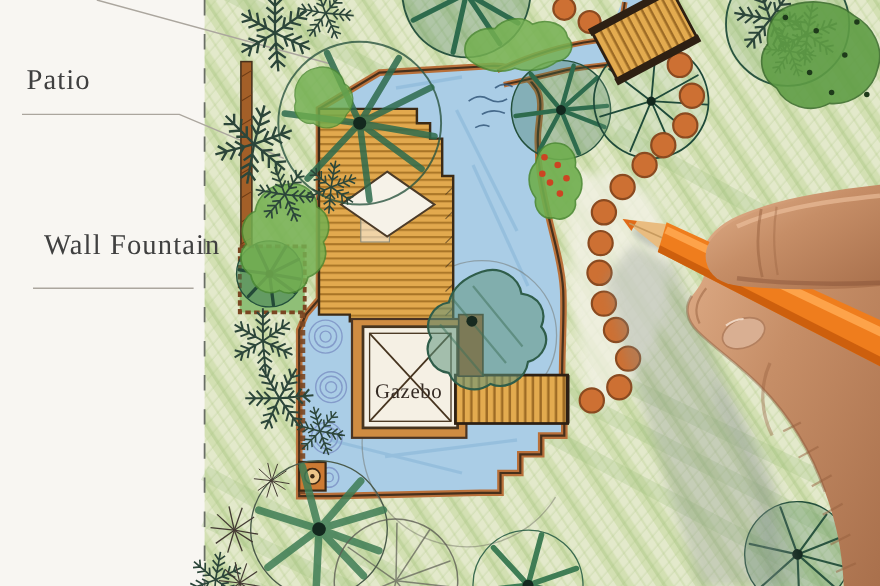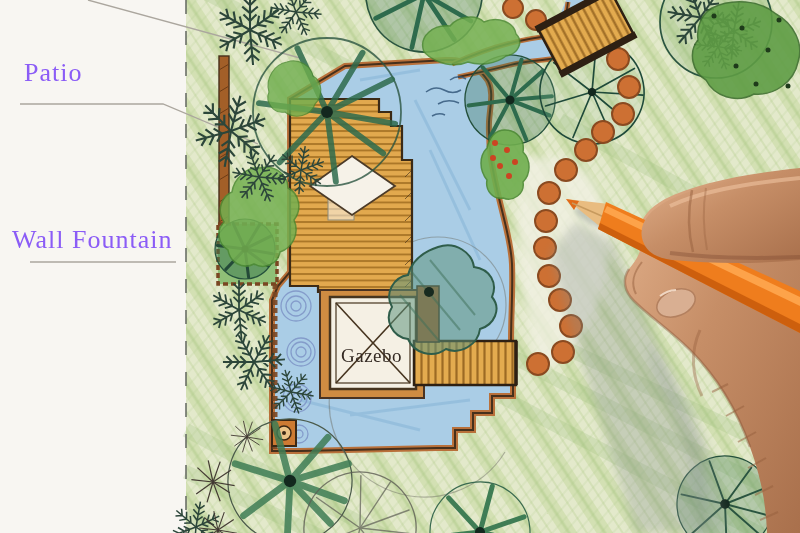--- a/index.html
+++ b/index.html
@@ -1,22 +1,22 @@
 <!DOCTYPE html>
 <html><head>
 <meta charset="utf-8">
 <style>
   html,body{margin:0;padding:0;background:#777;}
   .photo{position:relative;width:800px;height:533px;overflow:hidden;
          font-family:"Liberation Serif","DejaVu Serif",serif;background:#f8f6f2;}
   .photo svg{position:absolute;left:0;top:0;}
-  .plan-label{position:absolute;color:#8b5cf6;font-size:26px;letter-spacing:1px;
+  .plan-label{position:absolute;color:#404040;font-size:26px;letter-spacing:1px;
               font-family:"Liberation Serif","DejaVu Serif",serif;}
   .label-patio{left:24px;top:58px;}
-  .label-wall-fountain{left:12px;top:208px;margin-top:17px;}
+  .label-wall-fountain{left:40px;top:208px;}
 </style>
 </head>
 <body>
 
 <div class="photo">
 <svg width="800" height="533" viewBox="0 0 800 533" xmlns="http://www.w3.org/2000/svg">
   <defs>
     <filter id="blur4" x="-30%" y="-30%" width="160%" height="160%">
           <feGaussianBlur stdDeviation="5"></feGaussianBlur>
         </filter>

